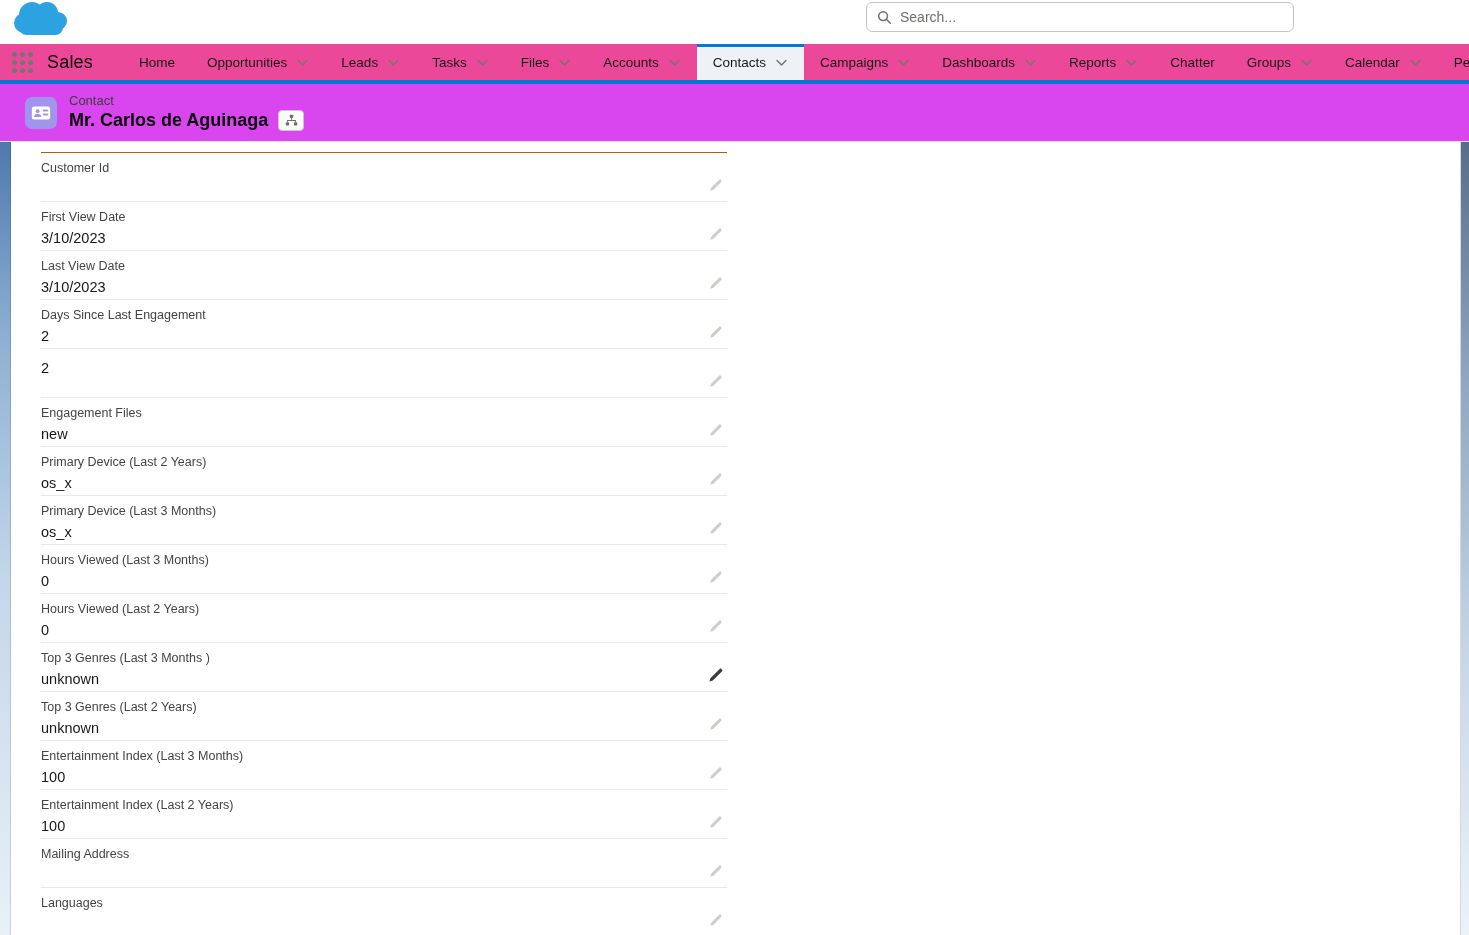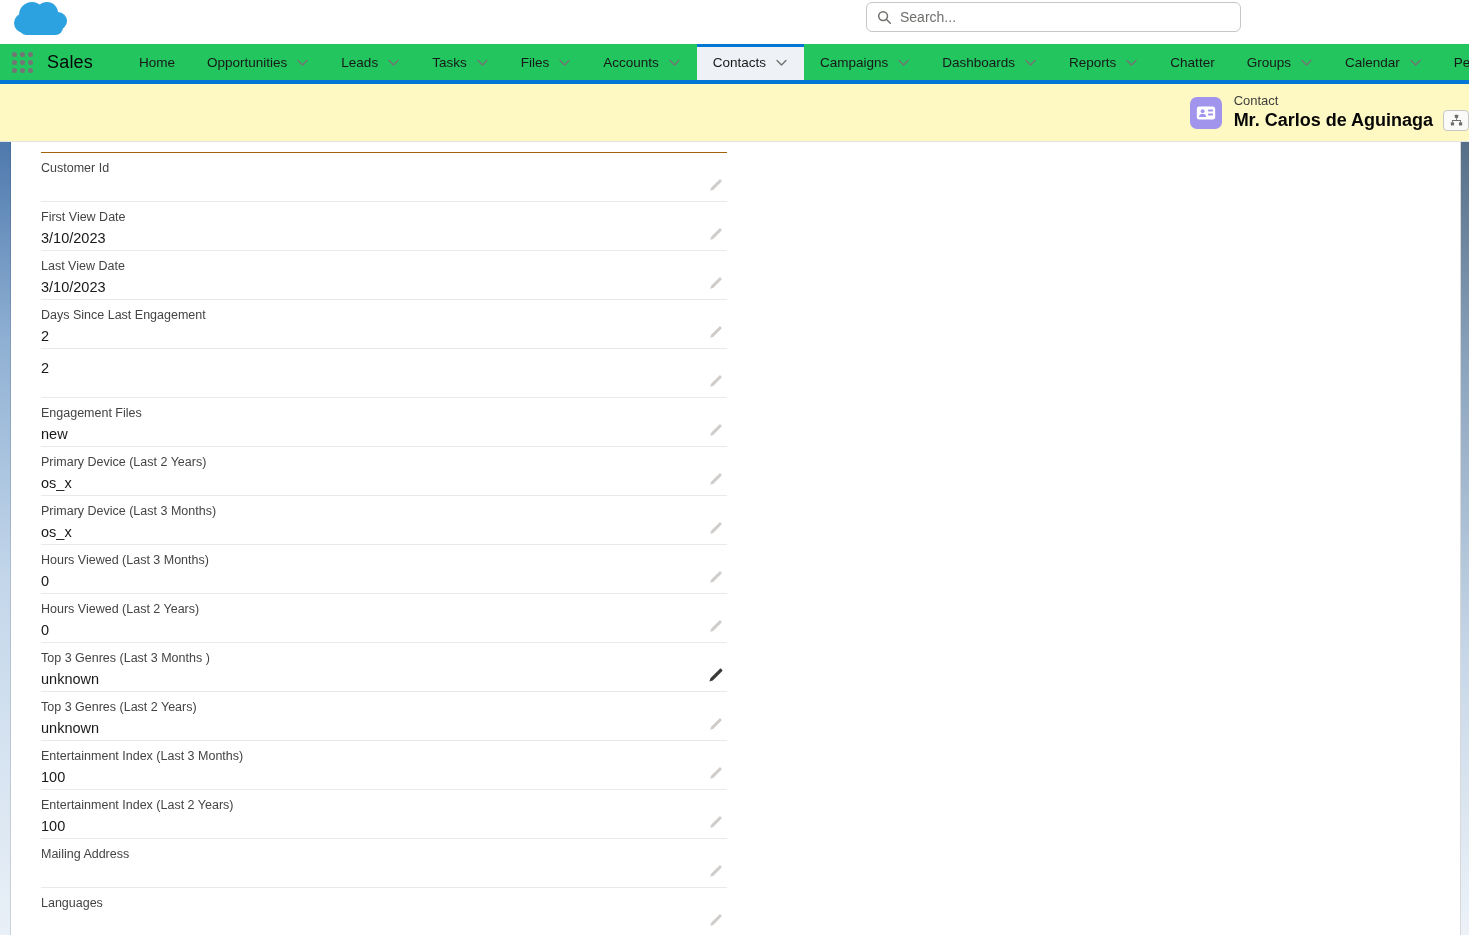--- a/index.html
+++ b/index.html
@@ -10,48 +10,48 @@
   *{box-sizing:border-box;margin:0;padding:0;}
   html,body{width:1469px;height:935px;overflow:hidden;}
   body{
     font-family:"Liberation Sans","DejaVu Sans",sans-serif;
     background:#fff;color:#181818;
   }
   
   .topbar{position:relative;height:44px;background:#fff;}
   .logo{position:absolute;left:12px;top:0;}
   .search-wrap{
-    position:absolute;left:866px;top:2px;width:375px;height:30px;
+    position:absolute;left:866px;top:2px;width:428px;height:30px;
     border:1px solid #c9c7c5;border-radius:6px;background:#fff;
     display:flex;align-items:center;padding:0 10px;
   }
   .search-wrap .mag{flex:0 0 auto;margin-right:8px;display:flex;}
   .search-wrap input{
     border:none;outline:none;flex:1;font-size:14px;color:#181818;
     font-family:inherit;background:transparent;
   }
   .search-wrap input::placeholder{color:#706e6b;}
   
-  .navbar{height:36px;display:flex;align-items:stretch;padding-left:12px;background:#22c55e;}
+  .navbar{height:36px;display:flex;align-items:stretch;padding-left:12px;background:#ec4899;}
   .waffle{width:34px;display:flex;align-items:center;justify-content:center;cursor:pointer;}
   .waffle .grid{display:grid;grid-template-columns:repeat(3,5px);grid-gap:3px;}
   .waffle .grid i{width:5px;height:5px;border-radius:50%;background:#747474;display:block;}
   .appname{display:flex;align-items:center;font-size:18px;color:#080707;margin:0 30px 0 14px;letter-spacing:.2px;}
   .tabs{display:flex;align-items:stretch;}
   .tab{
     display:flex;align-items:center;padding:0 16px;font-size:13.5px;color:#181818;
     cursor:pointer;white-space:nowrap;position:relative;
   }
   .tab .chev{margin-left:9px;display:flex;}
   .tab.selected{background:#eef1f6;box-shadow:inset 0 3px 0 0 var(--brand-blue);}
   .brand-line{height:4px;background:var(--brand-blue);}
   
   .rec-header{
-    height:58px;background:#fef9c3;border-bottom:1px solid #e3e3e3;
-    display:flex;align-items:center;padding-left:25px;justify-content:flex-end;
+    height:58px;background:#d946ef;border-bottom:1px solid #e3e3e3;
+    display:flex;align-items:center;padding-left:25px;
   }
   .rec-icon{
     width:32px;height:32px;border-radius:7px;background:var(--contact-purple);
     display:flex;align-items:center;justify-content:center;flex:0 0 auto;
   }
   .rec-text{margin-left:12px;}
   .rec-entity{font-size:13px;color:#3e3e3c;line-height:1.25;}
   .rec-name-row{display:flex;align-items:center;}
   .rec-name{font-size:18px;font-weight:bold;color:#080707;line-height:1.25;}
   .hier-btn{

